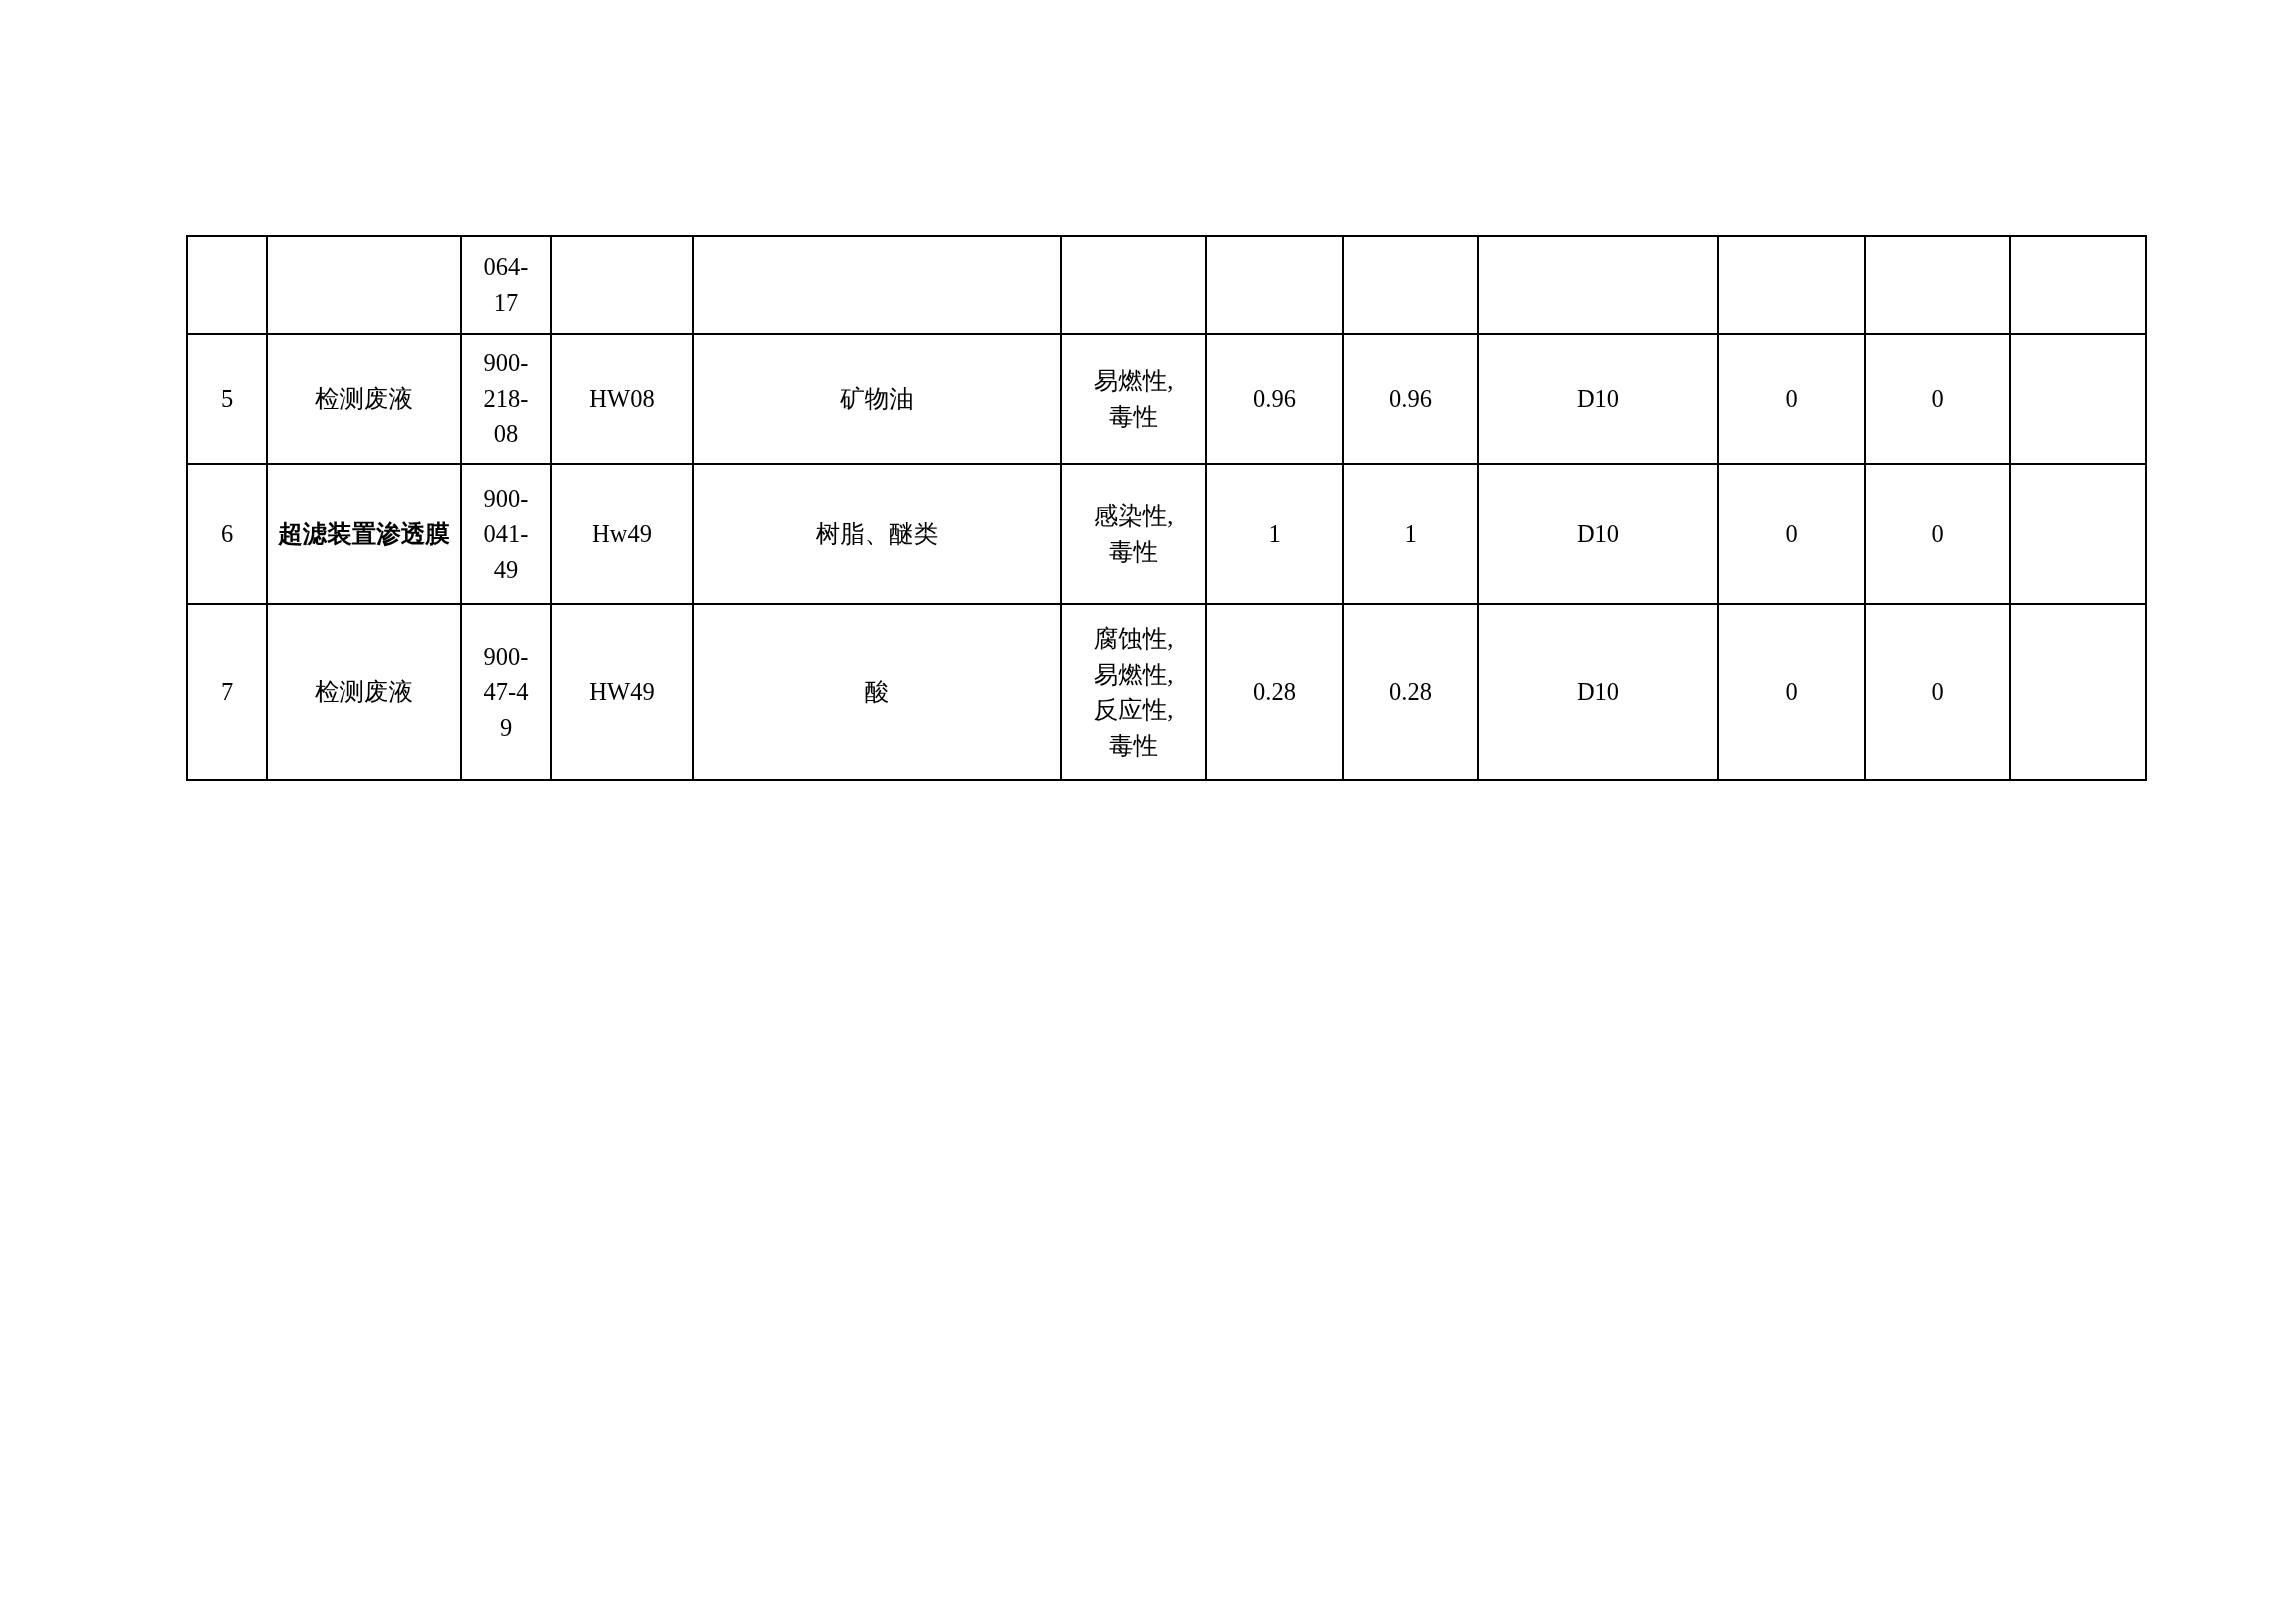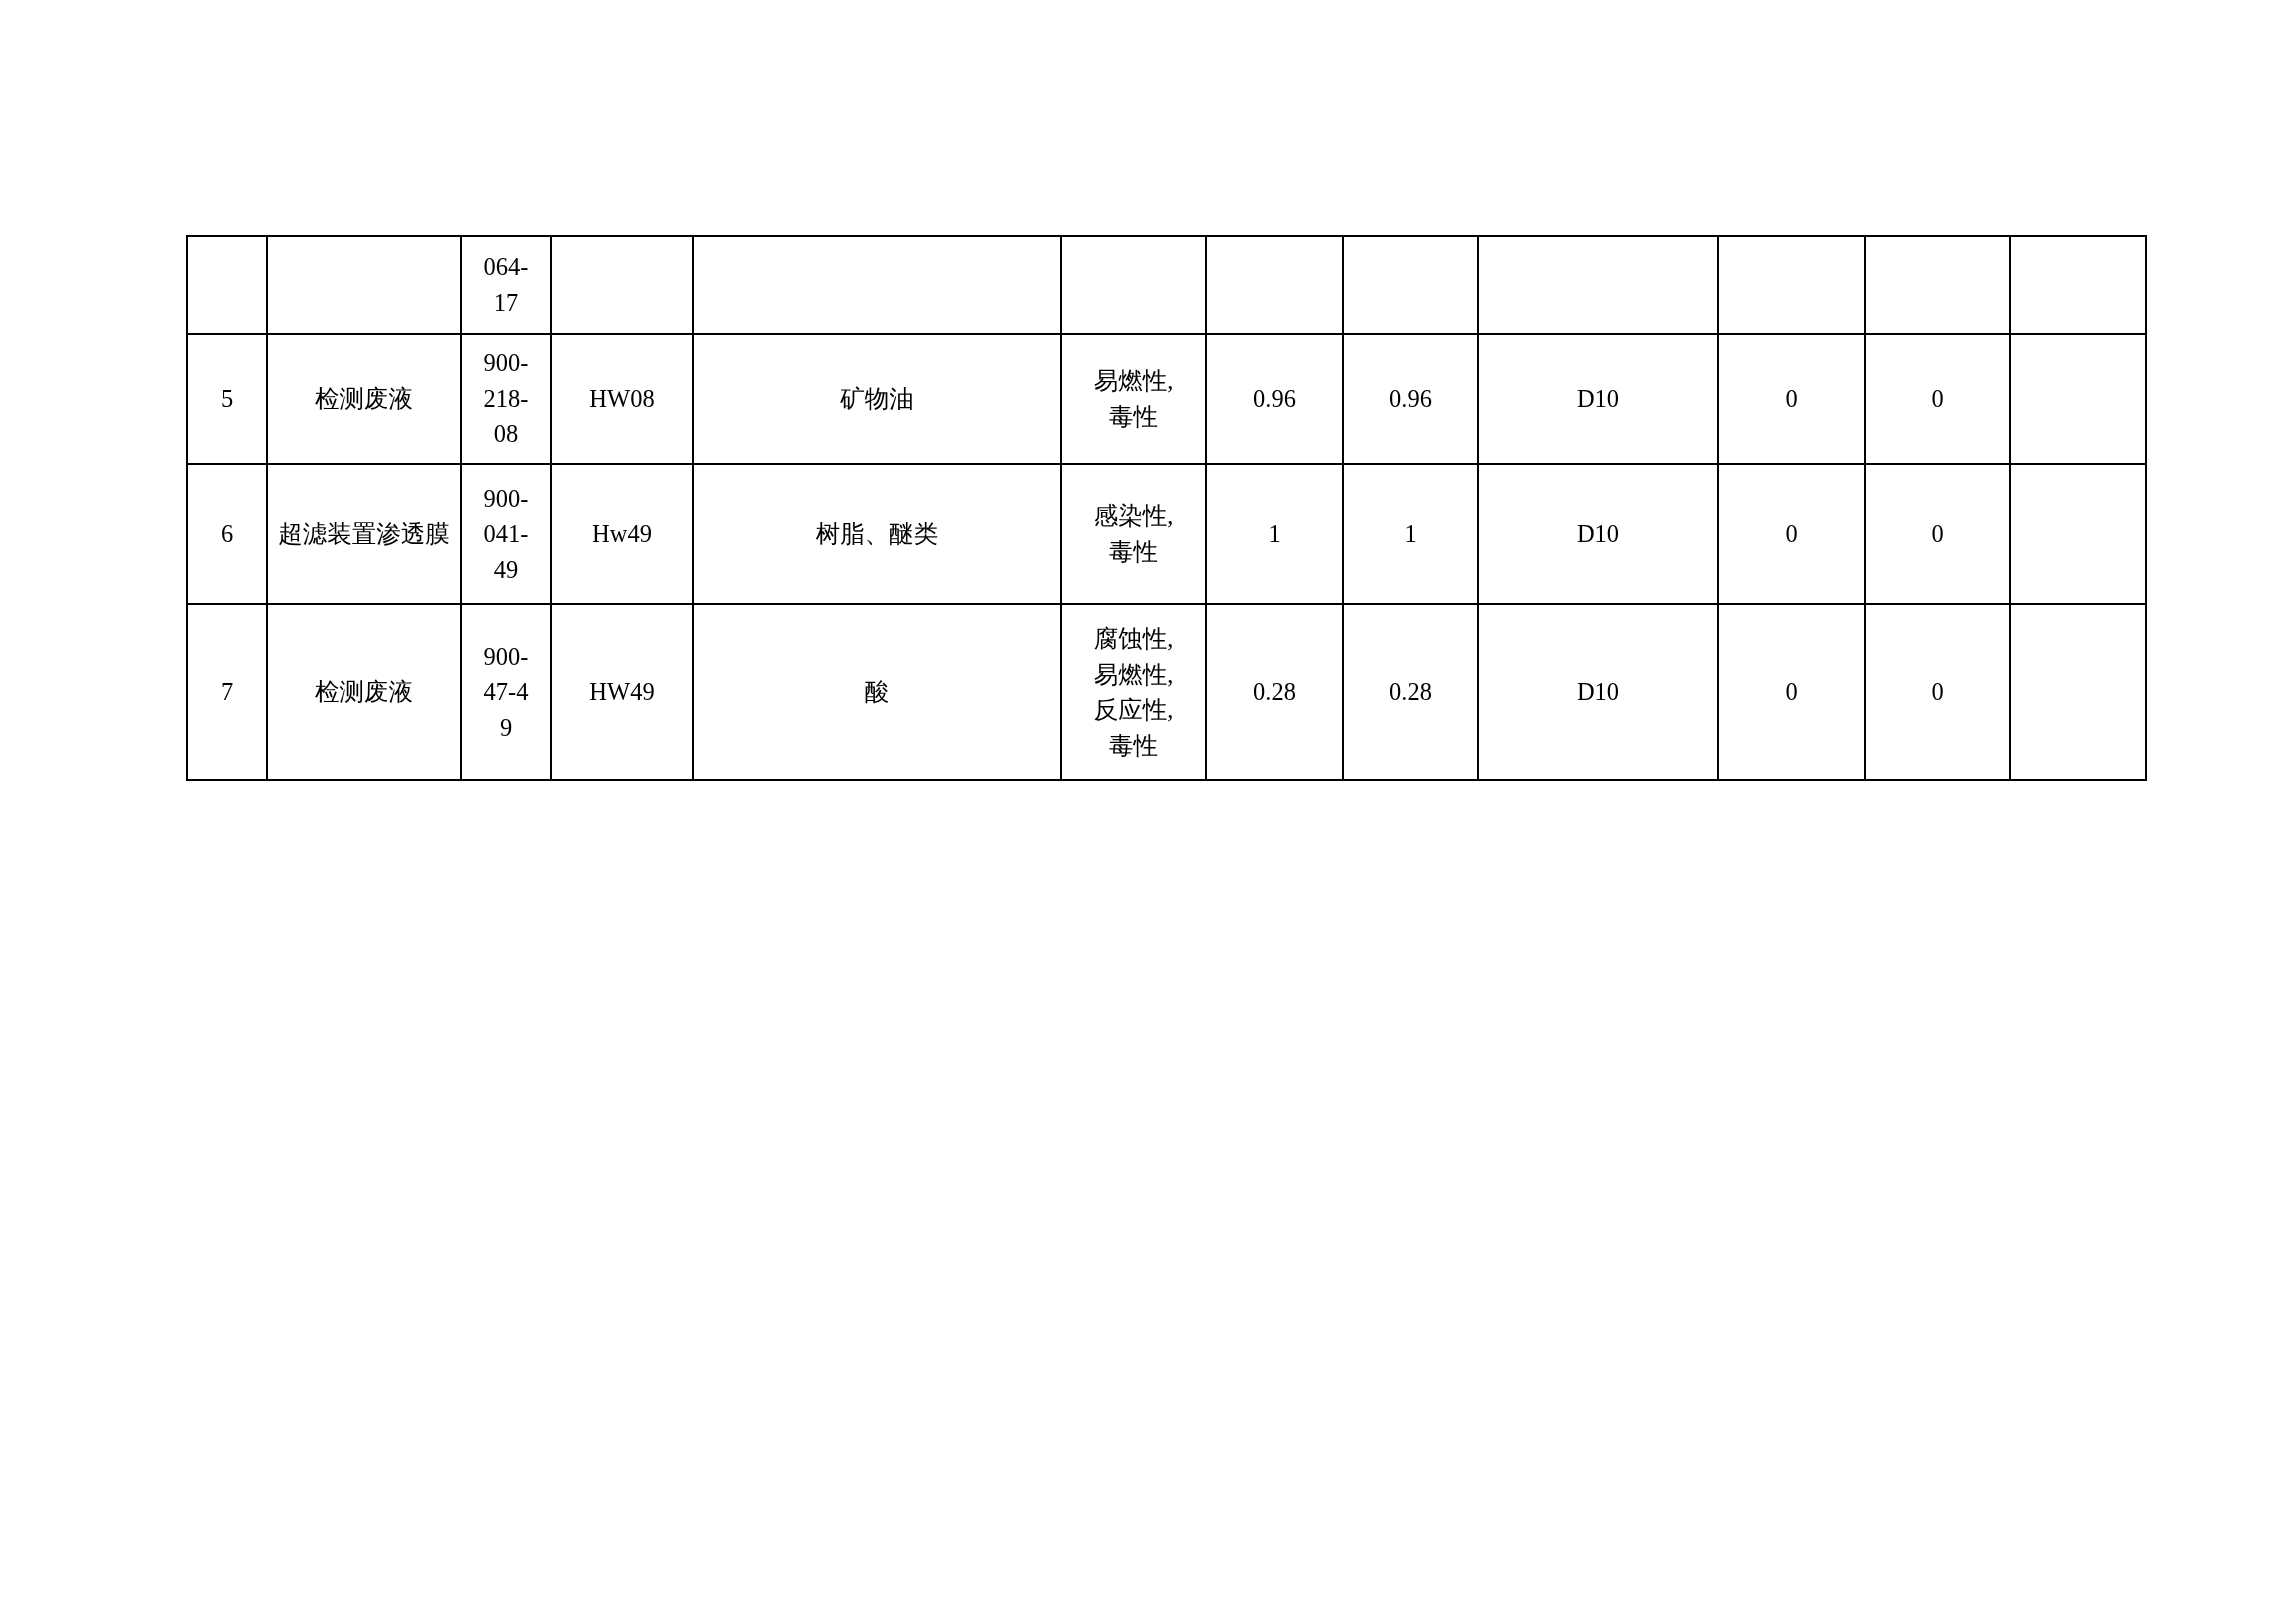--- a/index.html
+++ b/index.html
@@ -57,21 +57,21 @@
   col.c8 { width: 240px; }
   col.c9 { width: 147px; }
   col.c10 { width: 145px; }
   col.c11 { width: 136px; }
 
   .row-partial td { height: 84px; }
   .row-5 td { height: 116px; }
   .row-6 td { height: 127px; }
   .row-7 td { height: 162px; }
 
-  .cell-left-pad { padding-left: 7.8px; padding-right: 7.8px; }
+  .cell-left-pad { padding-left: 7.8px; padding-right: 7.8px; font-weight: bold; }
   .multiline { white-space: pre-line; }
   .num { font-family: "Liberation Serif", "DejaVu Serif", serif; }
 </style>
 </head>
 <body>
 
 <div class="page">
   <div class="table-wrap">
     <table class="waste-table">
       <colgroup>

